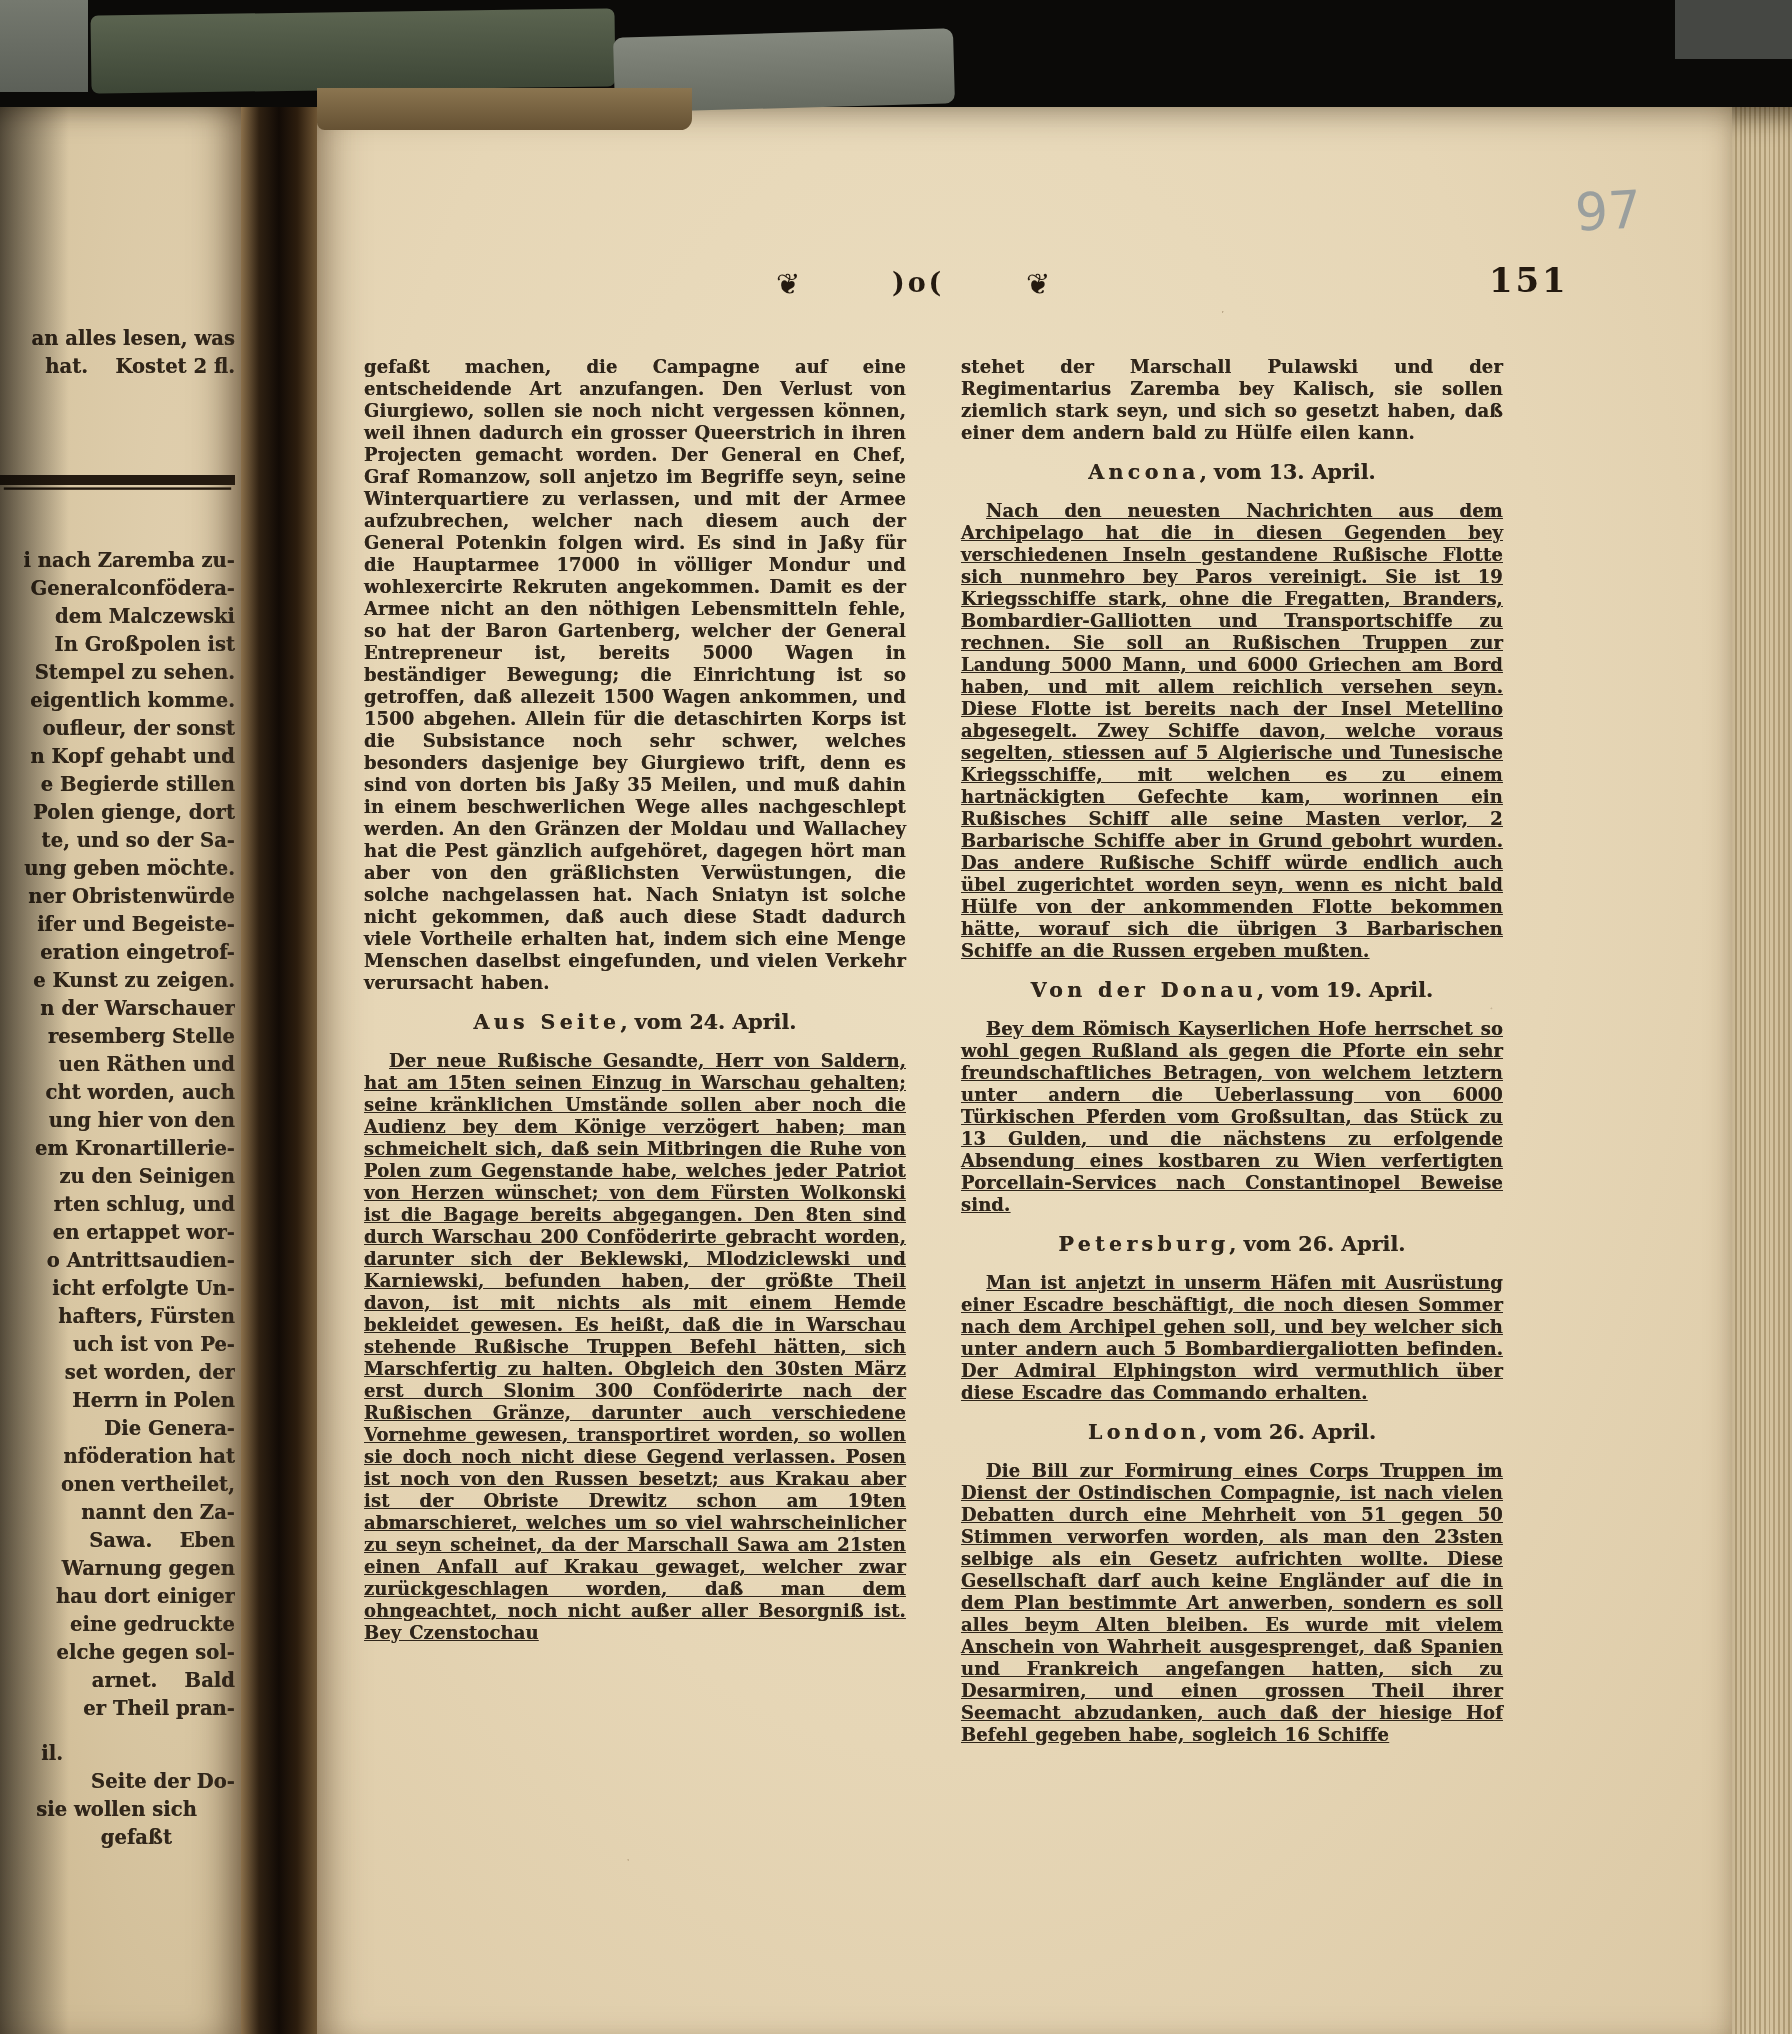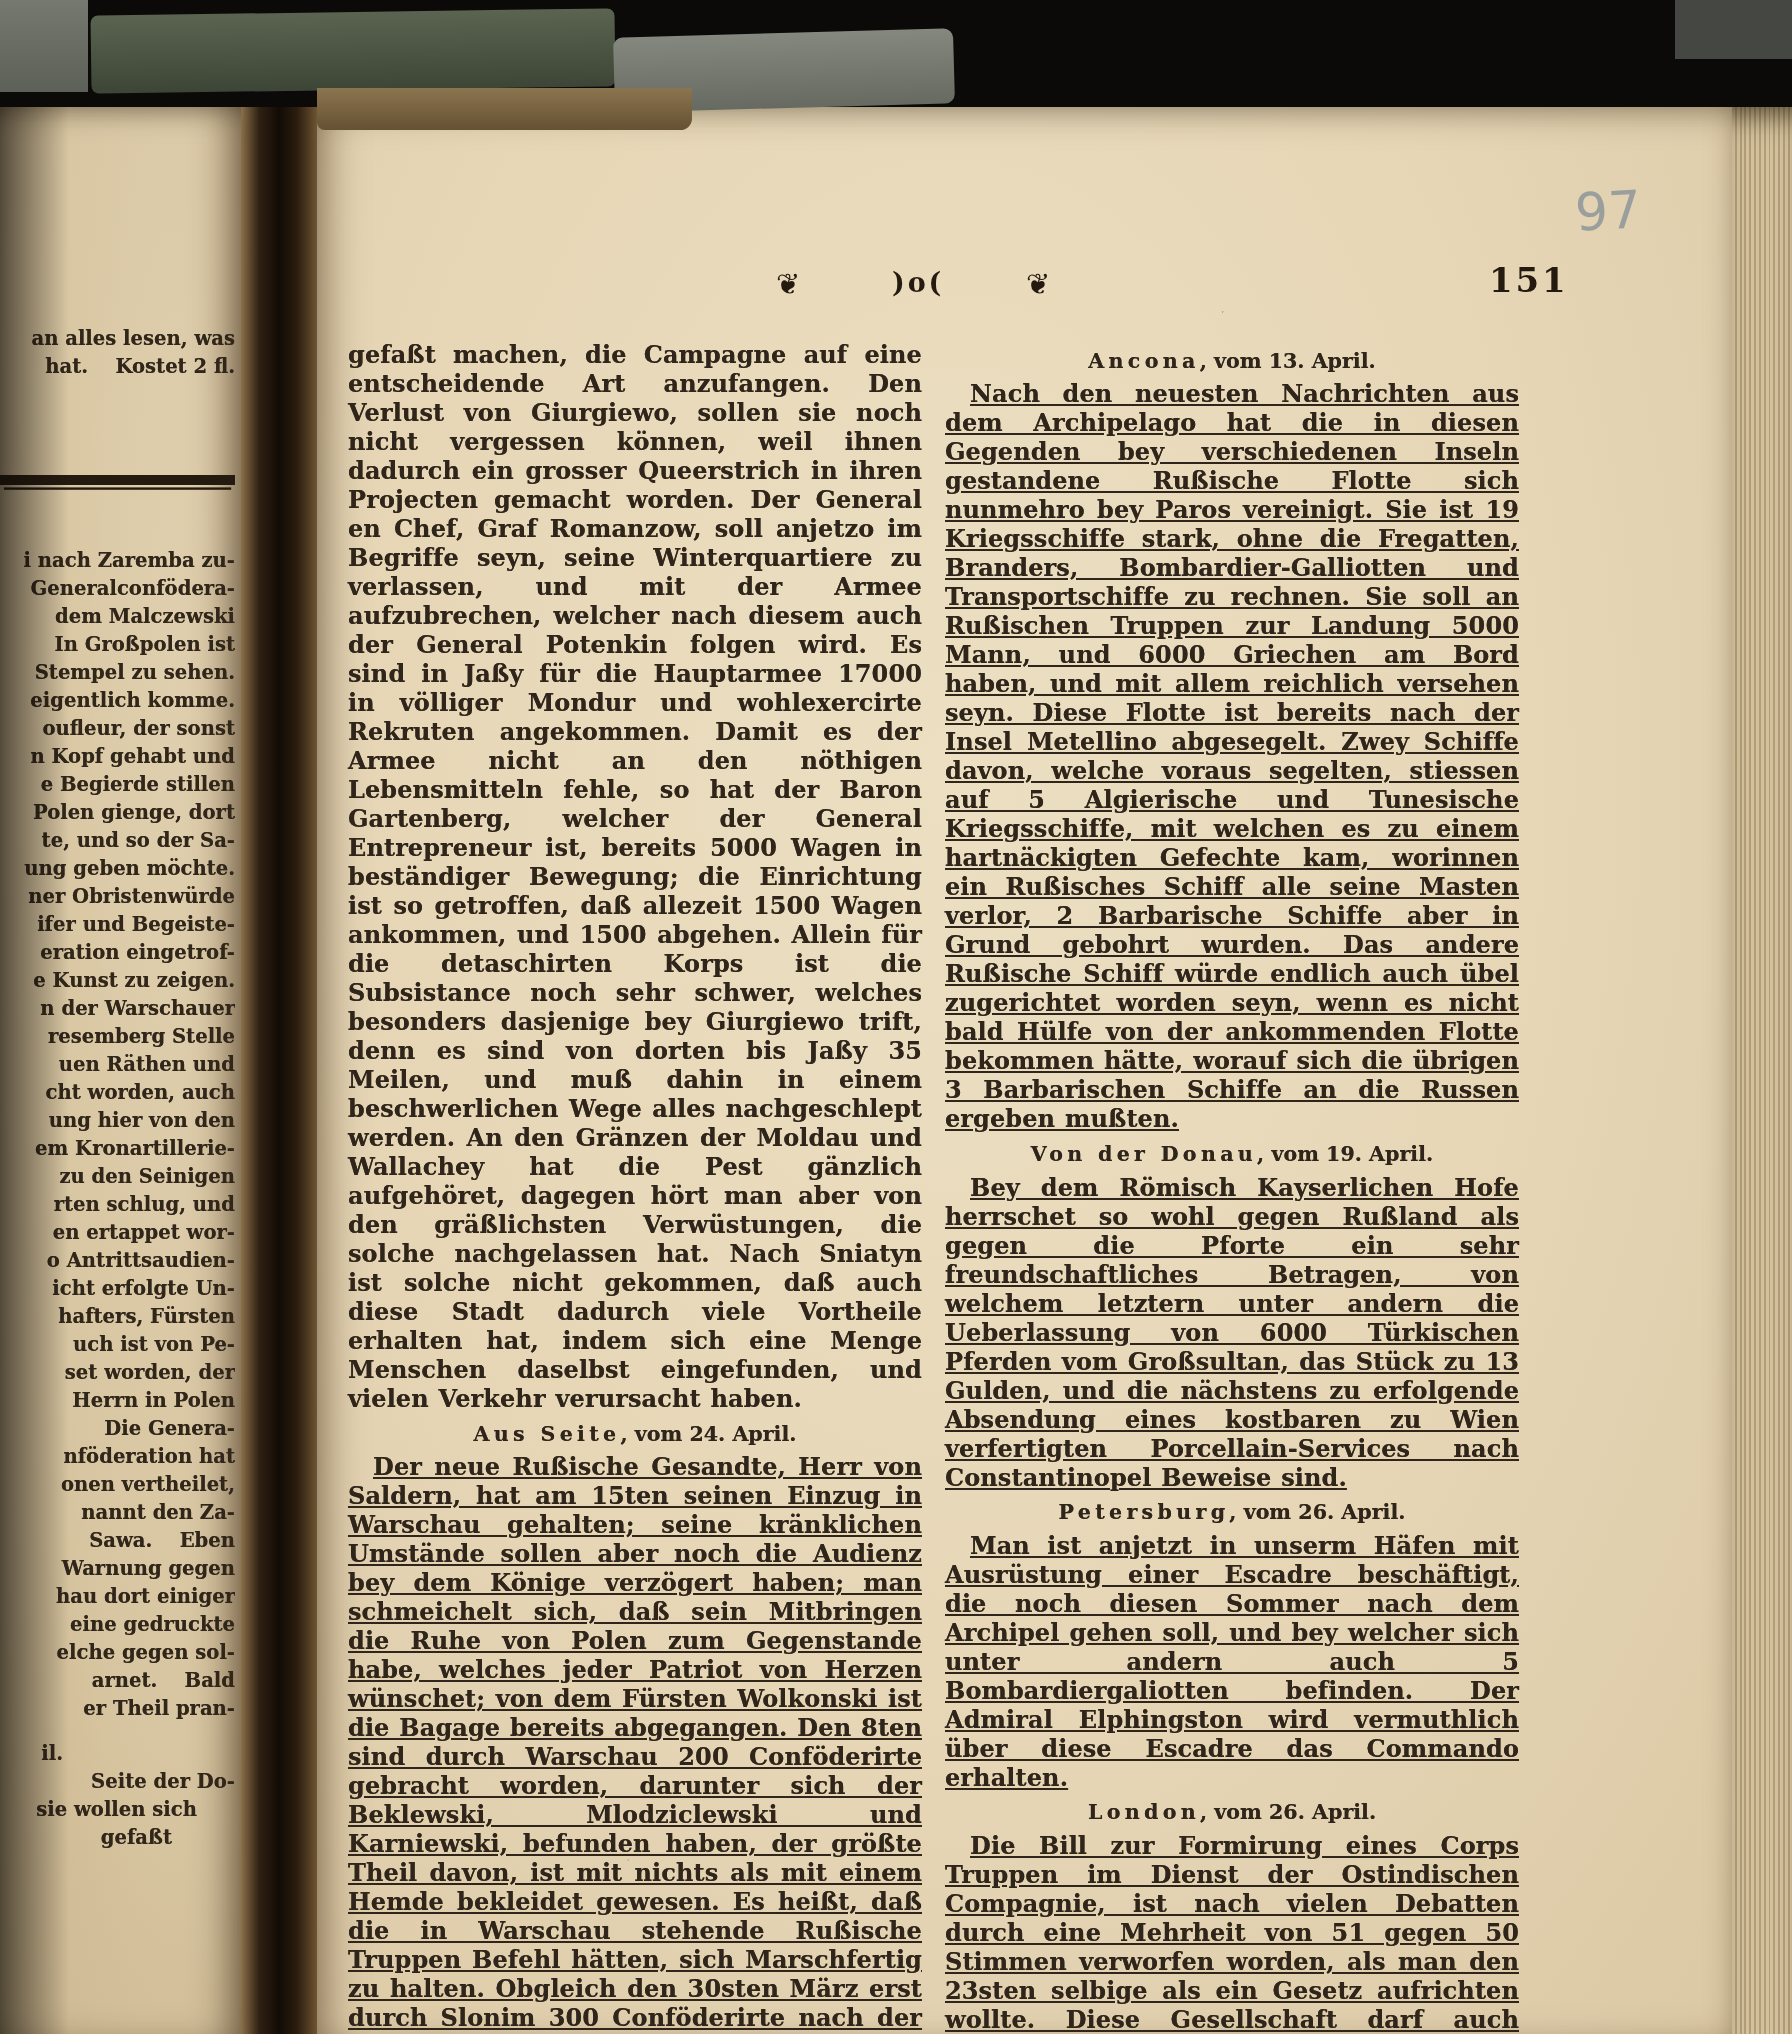--- a/index.html
+++ b/index.html
@@ -49,21 +49,21 @@
   .handwritten{position:absolute;left:1258px;top:82px;font-size:52px;color:#8e979b;
     font-family:"DejaVu Sans",sans-serif;transform:rotate(-3deg);opacity:.85;}
   .fleuron{position:absolute;top:168px;font-size:29px;color:#241a10;}
   .fleuron.f1{left:459px;} .fleuron.f2{left:709px;}
   .sig-mark{position:absolute;left:575px;top:168px;font-size:27px;font-weight:bold;color:#241a10;letter-spacing:2.9px;}
   .page-num{position:absolute;left:1172px;top:161px;font-size:34px;font-weight:bold;color:#241a10;letter-spacing:2.9px;}
 
   
   .columns{position:absolute;left:31px;top:241px;width:1172px;display:flex;gap:23px;}
   .col{width:574px;}
-  .col p.body{margin:0;font-size:24px;line-height:29px;font-weight:bold;text-align:justify;
+  .col p.body{margin:16px;font-size:18px;line-height:22px;font-weight:bold;text-align:justify;
     color:#2f251a;letter-spacing:0.1px;word-spacing:1.4px;text-shadow:0 0 0.6px rgba(47,37,26,.75);}
   .col p.indent{text-indent:25px;text-decoration:underline;}
   .dateline{margin:8.6px 0 6.7px;text-align:center;font-size:20.6px;font-weight:bold;color:#2f251a;
     text-shadow:0 0 0.6px rgba(47,37,26,.75);}
   .dateline .place{letter-spacing:4.3px;text-align:center;}
 </style>
 </head>
 <body>
 
 <div class="top-band"></div>
@@ -139,20 +139,21 @@
   <span class="sig-mark">)o(</span>
   <span class="fleuron f2">❦</span>
   <span class="page-num">151</span>
   <div class="columns">
     <div class="col" id="col-left">
         <p class="body">gefaßt machen, die Campagne auf eine entscheidende Art anzufangen. Den Verlust von Giurgiewo, sollen sie noch nicht vergessen können, weil ihnen dadurch ein grosser Queerstrich in ihren Projecten gemacht worden. Der General en Chef, Graf Romanzow, soll anjetzo im Begriffe seyn, seine Winterquartiere zu verlassen, und mit der Armee aufzubrechen, welcher nach diesem auch der General Potenkin folgen wird. Es sind in Jaßy für die Hauptarmee 17000 in völliger Mondur und wohlexercirte Rekruten angekommen. Damit es der Armee nicht an den nöthigen Lebensmitteln fehle, so hat der Baron Gartenberg, welcher der General Entrepreneur ist, bereits 5000 Wagen in beständiger Bewegung; die Einrichtung ist so getroffen, daß allezeit 1500 Wagen ankommen, und 1500 abgehen. Allein für die detaschirten Korps ist die Subsistance noch sehr schwer, welches besonders dasjenige bey Giurgiewo trift, denn es sind von dorten bis Jaßy 35 Meilen, und muß dahin in einem beschwerlichen Wege alles nachgeschlept werden. An den Gränzen der Moldau und Wallachey hat die Pest gänzlich aufgehöret, dagegen hört man aber von den gräßlichsten Verwüstungen, die solche nachgelassen hat. Nach Sniatyn ist solche nicht gekommen, daß auch diese Stadt dadurch viele Vortheile erhalten hat, indem sich eine Menge Menschen daselbst eingefunden, und vielen Verkehr verursacht haben.</p>
         <div class="dateline"><span class="place">Aus Seite</span><span>, vom 24. April.</span></div>
         <p class="body indent">Der neue Rußische Gesandte, Herr von Saldern, hat am 15ten seinen Einzug in Warschau gehalten; seine kränklichen Umstände sollen aber noch die Audienz bey dem Könige verzögert haben; man schmeichelt sich, daß sein Mitbringen die Ruhe von Polen zum Gegenstande habe, welches jeder Patriot von Herzen wünschet; von dem Fürsten Wolkonski ist die Bagage bereits abgegangen. Den 8ten sind durch Warschau 200 Conföderirte gebracht worden, darunter sich der Beklewski, Mlodziclewski und Karniewski, befunden haben, der größte Theil davon, ist mit nichts als mit einem Hemde bekleidet gewesen. Es heißt, daß die in Warschau stehende Rußische Truppen Befehl hätten, sich Marschfertig zu halten. Obgleich den 30sten März erst durch Slonim 300 Conföderirte nach der Rußischen Gränze, darunter auch verschiedene Vornehme gewesen, transportiret worden, so wollen sie doch noch nicht diese Gegend verlassen. Posen ist noch von den Russen besetzt; aus Krakau aber ist der Obriste Drewitz schon am 19ten abmarschieret, welches um so viel wahrscheinlicher zu seyn scheinet, da der Marschall Sawa am 21sten einen Anfall auf Krakau gewaget, welcher zwar zurückgeschlagen worden, daß man dem ohngeachtet, noch nicht außer aller Besorgniß ist. Bey Czenstochau</p>
       </div>
     <div class="col" id="col-right">
+        <p class="body">stehet der Marschall Pulawski und der Regimentarius Zaremba bey Kalisch, sie sollen ziemlich stark seyn, und sich so gesetzt haben, daß einer dem andern bald zu Hülfe eilen kann.</p>
         <div class="dateline"><span class="place">Ancona</span><span>, vom 13. April.</span></div>
         <p class="body indent">Nach den neuesten Nachrichten aus dem Archipelago hat die in diesen Gegenden bey verschiedenen Inseln gestandene Rußische Flotte sich nunmehro bey Paros vereinigt. Sie ist 19 Kriegsschiffe stark, ohne die Fregatten, Branders, Bombardier-Galliotten und Transportschiffe zu rechnen. Sie soll an Rußischen Truppen zur Landung 5000 Mann, und 6000 Griechen am Bord haben, und mit allem reichlich versehen seyn. Diese Flotte ist bereits nach der Insel Metellino abgesegelt. Zwey Schiffe davon, welche voraus segelten, stiessen auf 5 Algierische und Tunesische Kriegsschiffe, mit welchen es zu einem hartnäckigten Gefechte kam, worinnen ein Rußisches Schiff alle seine Masten verlor, 2 Barbarische Schiffe aber in Grund gebohrt wurden. Das andere Rußische Schiff würde endlich auch übel zugerichtet worden seyn, wenn es nicht bald Hülfe von der ankommenden Flotte bekommen hätte, worauf sich die übrigen 3 Barbarischen Schiffe an die Russen ergeben mußten.</p>
         <div class="dateline"><span class="place">Von der Donau</span><span>, vom 19. April.</span></div>
         <p class="body indent">Bey dem Römisch Kayserlichen Hofe herrschet so wohl gegen Rußland als gegen die Pforte ein sehr freundschaftliches Betragen, von welchem letztern unter andern die Ueberlassung von 6000 Türkischen Pferden vom Großsultan, das Stück zu 13 Gulden, und die nächstens zu erfolgende Absendung eines kostbaren zu Wien verfertigten Porcellain-Services nach Constantinopel Beweise sind.</p>
         <div class="dateline"><span class="place">Petersburg</span><span>, vom 26. April.</span></div>
         <p class="body indent">Man ist anjetzt in unserm Häfen mit Ausrüstung einer Escadre beschäftigt, die noch diesen Sommer nach dem Archipel gehen soll, und bey welcher sich unter andern auch 5 Bombardiergaliotten befinden. Der Admiral Elphingston wird vermuthlich über diese Escadre das Commando erhalten.</p>
         <div class="dateline"><span class="place">London</span><span>, vom 26. April.</span></div>
         <p class="body indent">Die Bill zur Formirung eines Corps Truppen im Dienst der Ostindischen Compagnie, ist nach vielen Debatten durch eine Mehrheit von 51 gegen 50 Stimmen verworfen worden, als man den 23sten selbige als ein Gesetz aufrichten wollte. Diese Gesellschaft darf auch keine Engländer auf die in dem Plan bestimmte Art anwerben, sondern es soll alles beym Alten bleiben. Es wurde mit vielem Anschein von Wahrheit ausgesprenget, daß Spanien und Frankreich angefangen hatten, sich zu Desarmiren, und einen grossen Theil ihrer Seemacht abzudanken, auch daß der hiesige Hof Befehl gegeben habe, sogleich 16 Schiffe</p>
       </div>
   </div>

